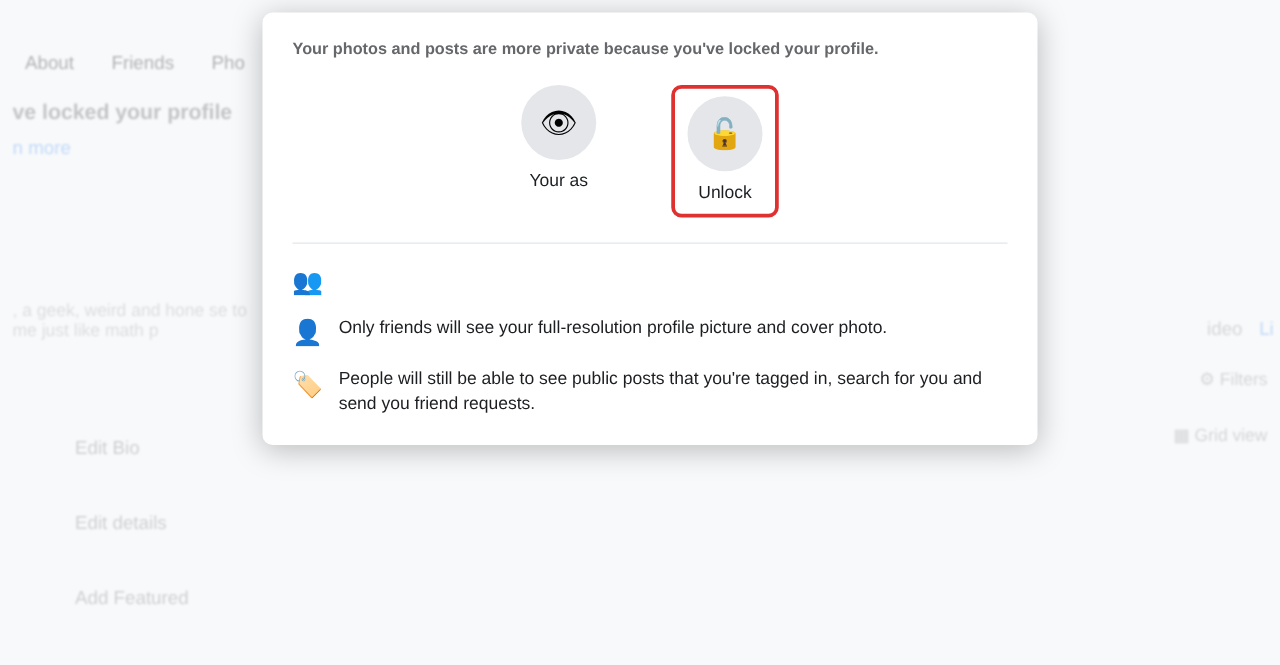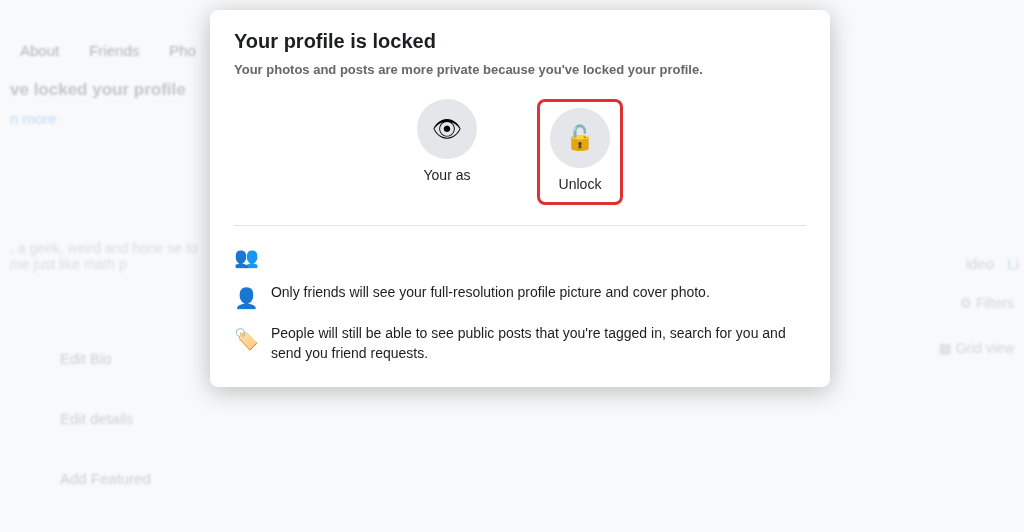--- a/index.html
+++ b/index.html
@@ -266,21 +266,20 @@
     <span>⚙ Filters</span>
   </div>
   <div class="bg-grid-view">▦ Grid view</div>
   <div class="bg-video-label">ideo</div>
   <div class="bg-li-label">Li</div>
 </div>
 
 <div class="overlay"></div>
 
 <div class="modal">
-  <div class="modal-title">Your profile is locked</div>
   <div class="modal-subtitle">Your photos and posts are more private because you've locked your profile.</div>
 
   <div class="actions-row">
 
     <div class="action-item">
       <div class="action-circle">
         <span>👁</span>
       </div>
       <span class="action-label">Your as</span>
     </div>

